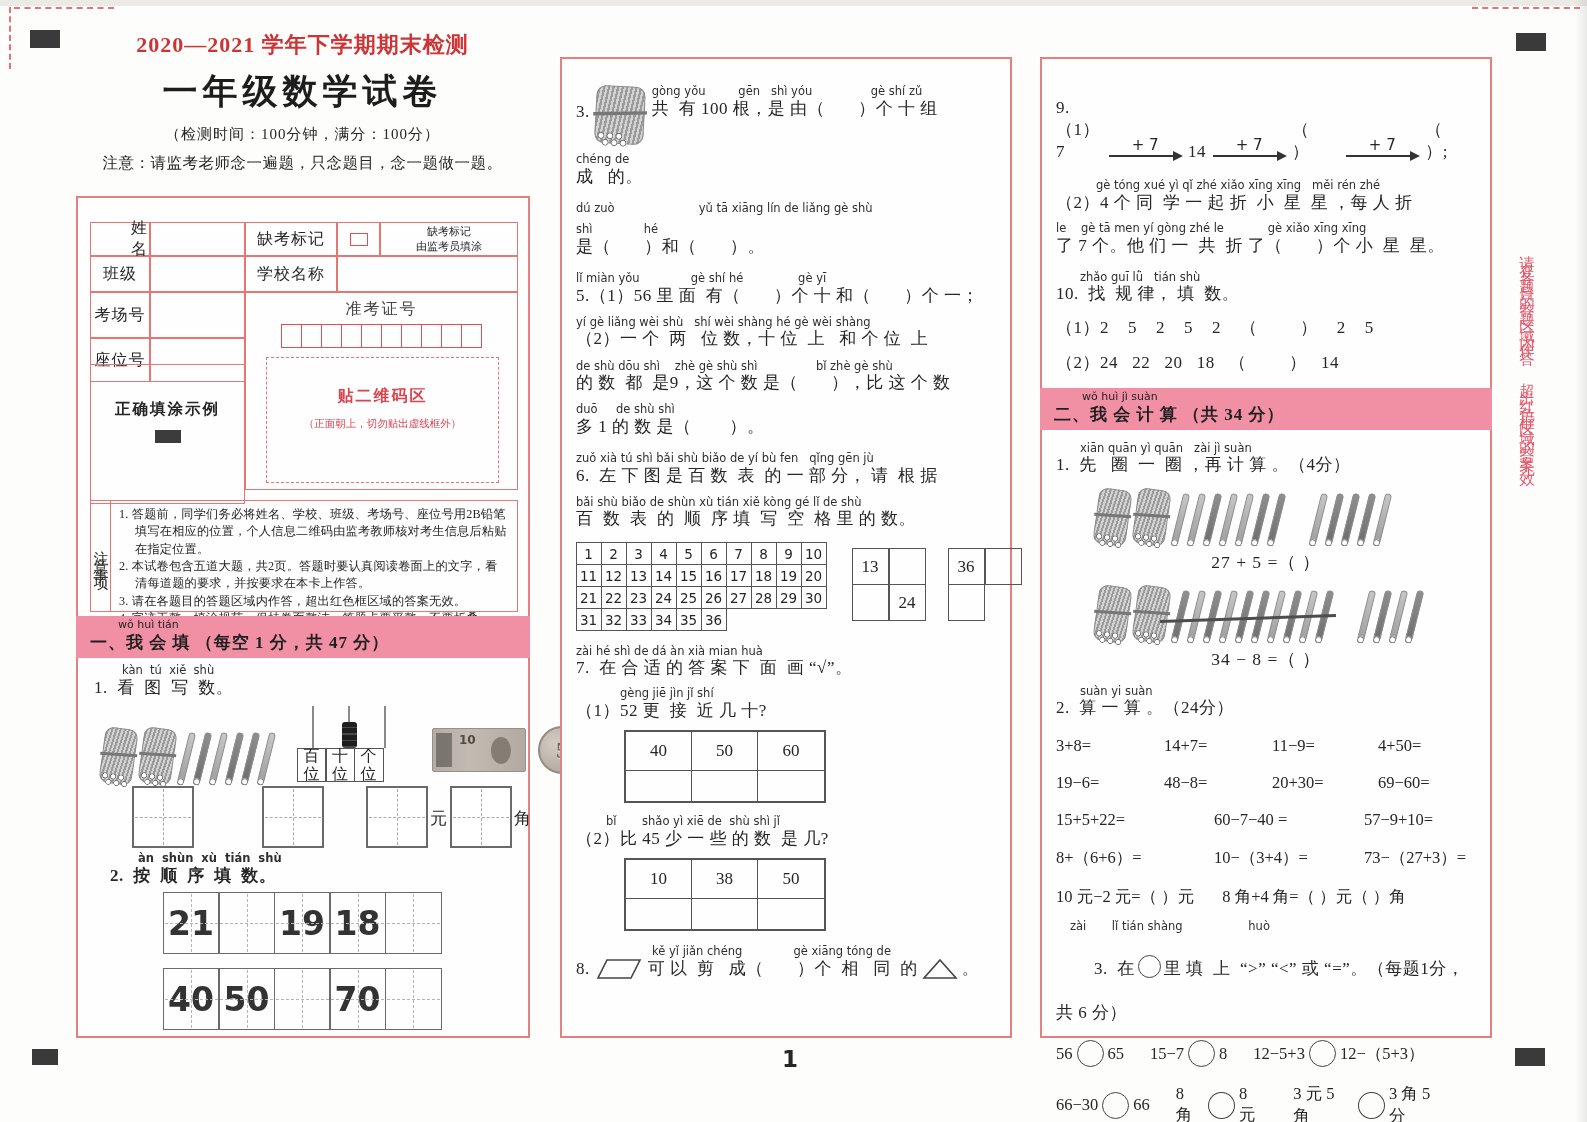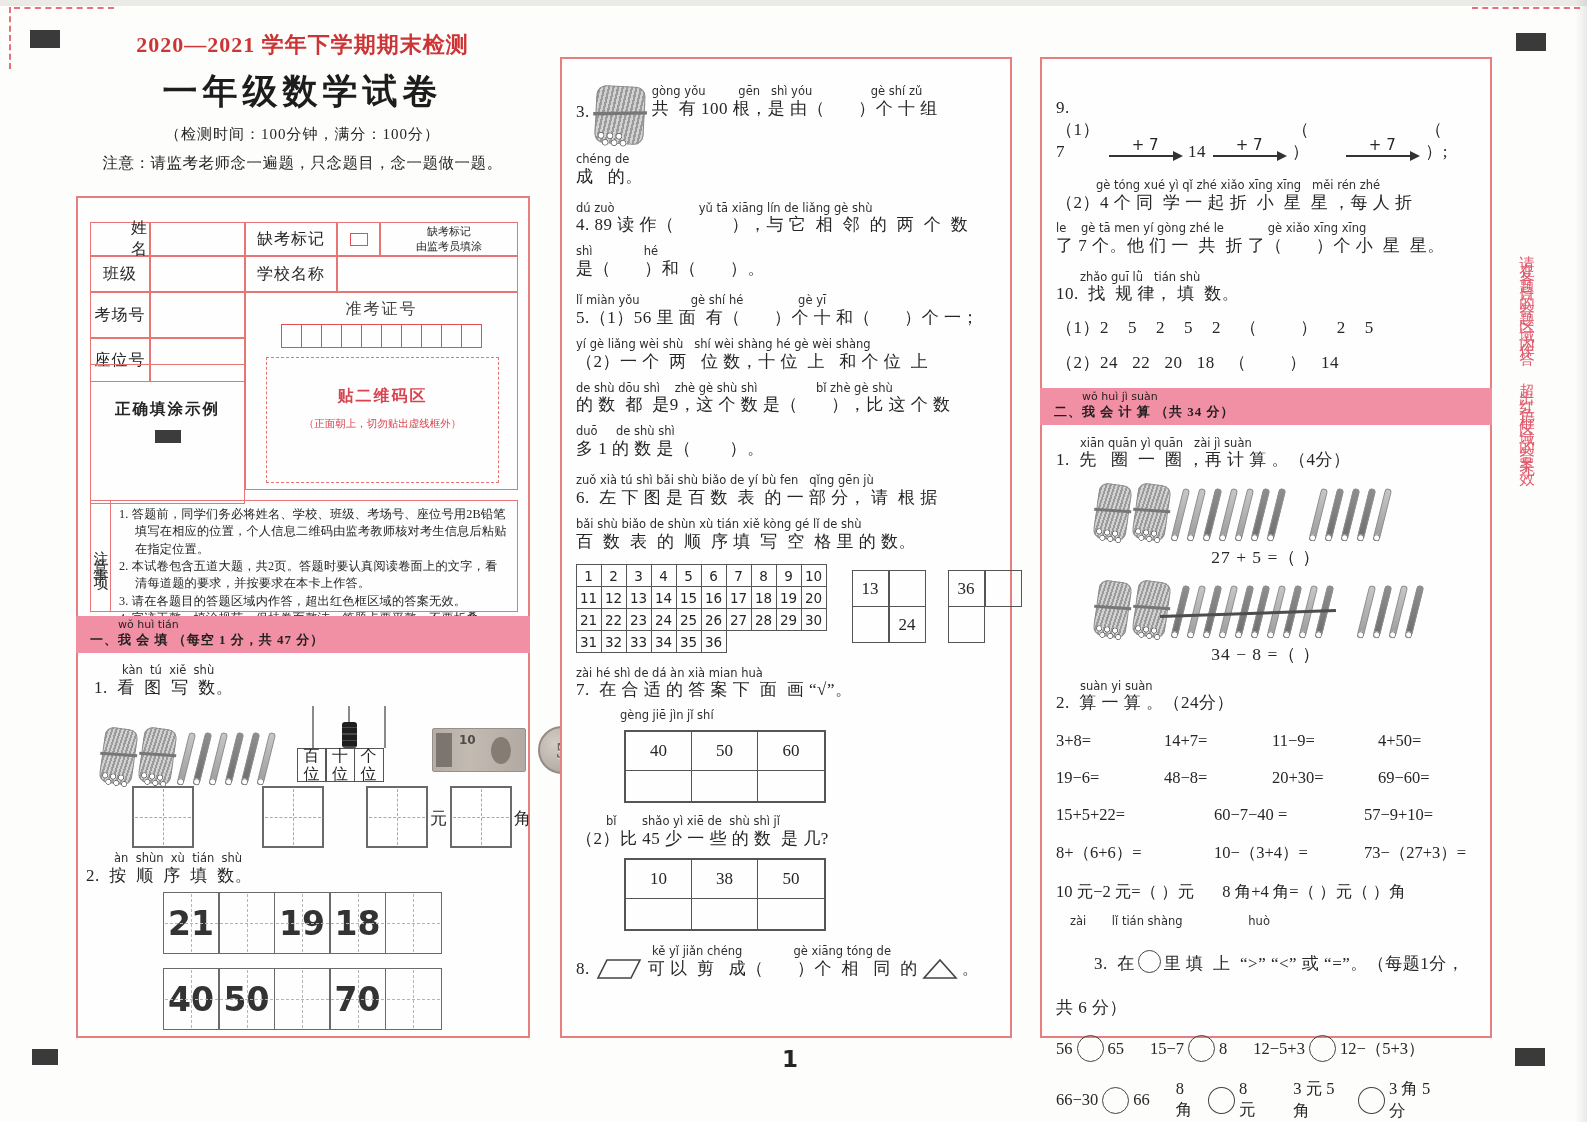--- a/index.html
+++ b/index.html
@@ -40,21 +40,21 @@
   .fillmark{width:26px;height:13px;background:#3c3c3c;margin:10px auto 0;}
   
   .notes{position:absolute;left:12px;top:302px;width:428px;height:112px;border:1.5px solid #e57673;box-sizing:border-box;display:flex;}
   .notes .lab{width:32px;border-right:1.5px solid #e57673;display:flex;align-items:center;justify-content:center;}
   .notes .lab span{writing-mode:vertical-rl;text-orientation:upright;font-size:15px;letter-spacing:9px;}
   .notes .items{padding:5px 8px 0 8px;}
   .notice-item{font-size:12.2px;line-height:1.42;padding-left:16px;text-indent:-16px;letter-spacing:.2px;}
   
   .banner{background:#f190a4;padding:3px 0 4px 14px;}
   .banner .py{font-size:11px;color:#222;padding-left:28px;font-family:"DejaVu Sans",sans-serif;}
-  .banner .tt{font-size:13px;font-weight:bold;color:#1f1f1f;letter-spacing:1px;}
+  .banner .tt{font-size:17px;font-weight:bold;color:#1f1f1f;letter-spacing:1px;}
   #banner1{position:absolute;left:-2px;right:-2px;top:418px;}
   #banner2{margin:14px -16px 0 -16px;}
   
   .py{font-family:"DejaVu Sans",sans-serif;font-size:11.5px;color:#2e2e2e;white-space:pre-wrap;line-height:1.1;}
   .tx{font-size:17px;white-space:pre-wrap;line-height:1.3;letter-spacing:.5px;}
   
   .wbox{width:62px;height:62px;border:2px solid #6a6a6a;position:relative;background:#fff;box-sizing:border-box;}
   .wbox::before{content:"";position:absolute;left:1px;right:1px;top:50%;border-top:1.5px dashed #aaa;}
   .wbox::after{content:"";position:absolute;top:1px;bottom:1px;left:50%;border-left:1.5px dashed #aaa;}
   .seqcell{width:57px;height:62px;border:1.5px solid #6a6a6a;margin-left:-1.5px;position:relative;display:flex;align-items:center;justify-content:center;
@@ -262,21 +262,21 @@
     </div>
     <div>
       <div class="wbox" style="position:absolute;left:54px;top:588px;"></div>
       <div class="wbox" style="position:absolute;left:184px;top:588px;"></div>
       <div class="wbox" style="position:absolute;left:288px;top:588px;"></div>
       <span class="tx" style="position:absolute;left:352px;top:610px;">元</span>
       <div class="wbox" style="position:absolute;left:372px;top:588px;"></div>
       <span class="tx" style="position:absolute;left:436px;top:610px;">角</span>
     </div>
 
-    <div style="position:absolute;left:8px;top:654px;">
+    <div style="position:absolute;left:32px;top:654px;font-weight:bold;">
       <div class="py" style="padding-left:28px;">àn  shùn  xù  tián  shù</div>
       <div class="tx">2.  按  顺  序  填  数。</div>
     </div>
     <div class="seqrow" style="position:absolute;left:86px;top:694px;">
         <div class="seqcell">21</div>
         <div class="seqcell"></div>
         <div class="seqcell">19</div>
         <div class="seqcell">18</div>
         <div class="seqcell"></div>
       </div>
@@ -299,21 +299,20 @@
         <div class="tx">共  有 100 根，是 由（       ）个 十 组</div>
       </div>
     </div>
     <div style="margin-top:12px;">
       <div class="py">chéng de</div>
       <div class="tx">成   的。</div>
     </div>
 
     <div class="qgap">
       <div class="py">dú zuò                       yǔ tā xiāng lín de liǎng gè shù</div>
-      <div class="tx">4. 89 读 作（            ），与 它  相  邻  的  两  个  数</div>
       <div class="py" style="margin-top:9px;">shì              hé</div>
       <div class="tx">是（       ）和（       ）。</div>
     </div>
 
     <div class="qgap">
       <div class="py">lǐ miàn yǒu              gè shí hé               gè yī</div>
       <div class="tx">5.（1）56 里 面  有（       ）个 十 和（       ）个 一；</div>
       <div class="py" style="margin-top:9px;">yí gè liǎng wèi shù   shí wèi shàng hé gè wèi shàng</div>
       <div class="tx">（2）一 个  两   位 数，十 位  上   和 个 位  上</div>
       <div class="py" style="margin-top:9px;">de shù dōu shì    zhè gè shù shì                bǐ zhè gè shù</div>
@@ -386,20 +385,21 @@
           <div class="gcell"></div>
           <div class="gcell hide"></div>
         </div>
       </div>
     </div>
 
     <div class="qgap">
       <div class="py">zài hé shì de dá àn xià mian huà</div>
       <div class="tx">7.  在 合 适 的 答 案 下  面  画 “√”。</div>
       <div class="py" style="margin-top:8px;padding-left:44px;">gèng jiē jìn jǐ shí</div>
+      <div class="tx">（1）52 更  接  近 几 十?</div>
       <div class="ticktab" style="margin-top:8px;">
         <div class="r">
             <div class="opt">40</div>
             <div class="opt">50</div>
             <div class="opt">60</div>
           </div>
         <div class="r r2">
           <div class="ecell"></div>
             <div class="ecell"></div>
             <div class="ecell"></div>

